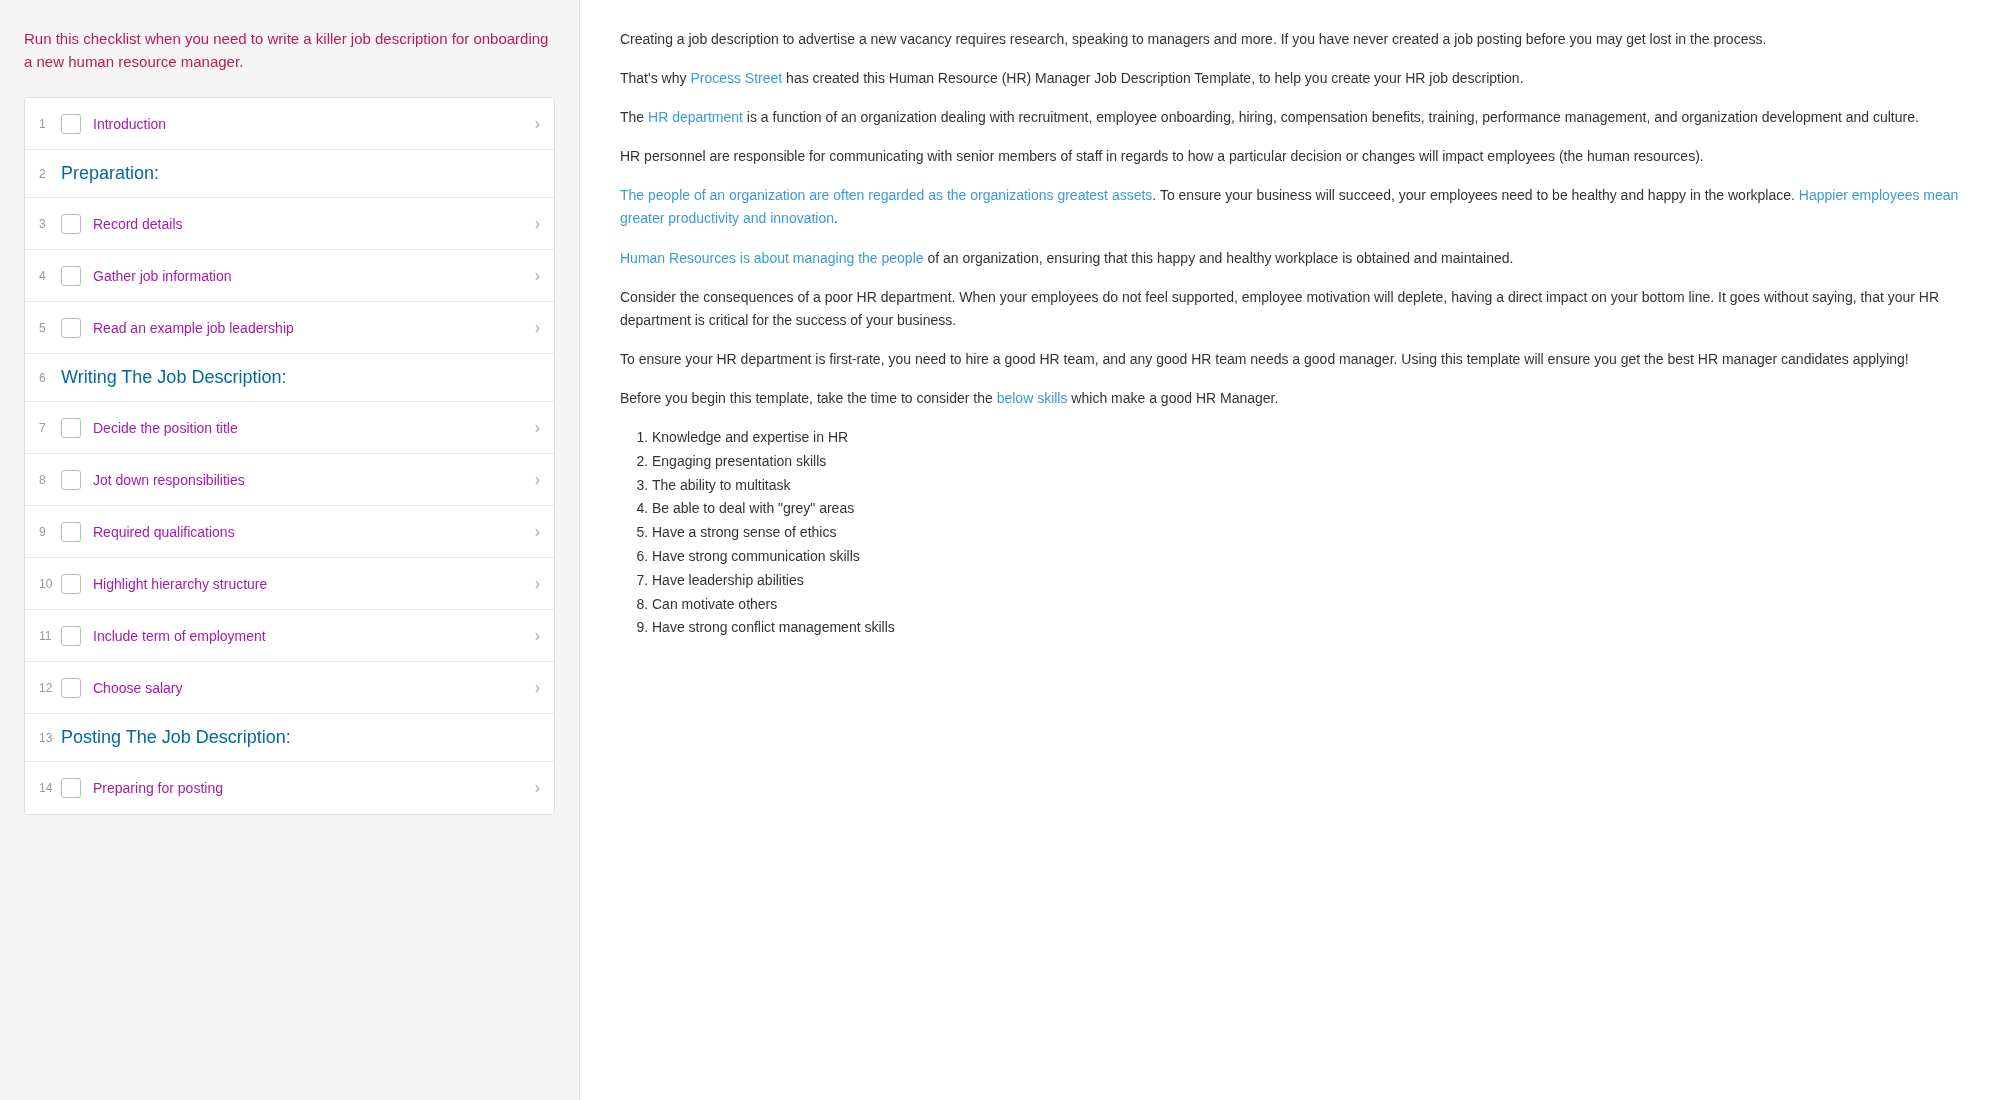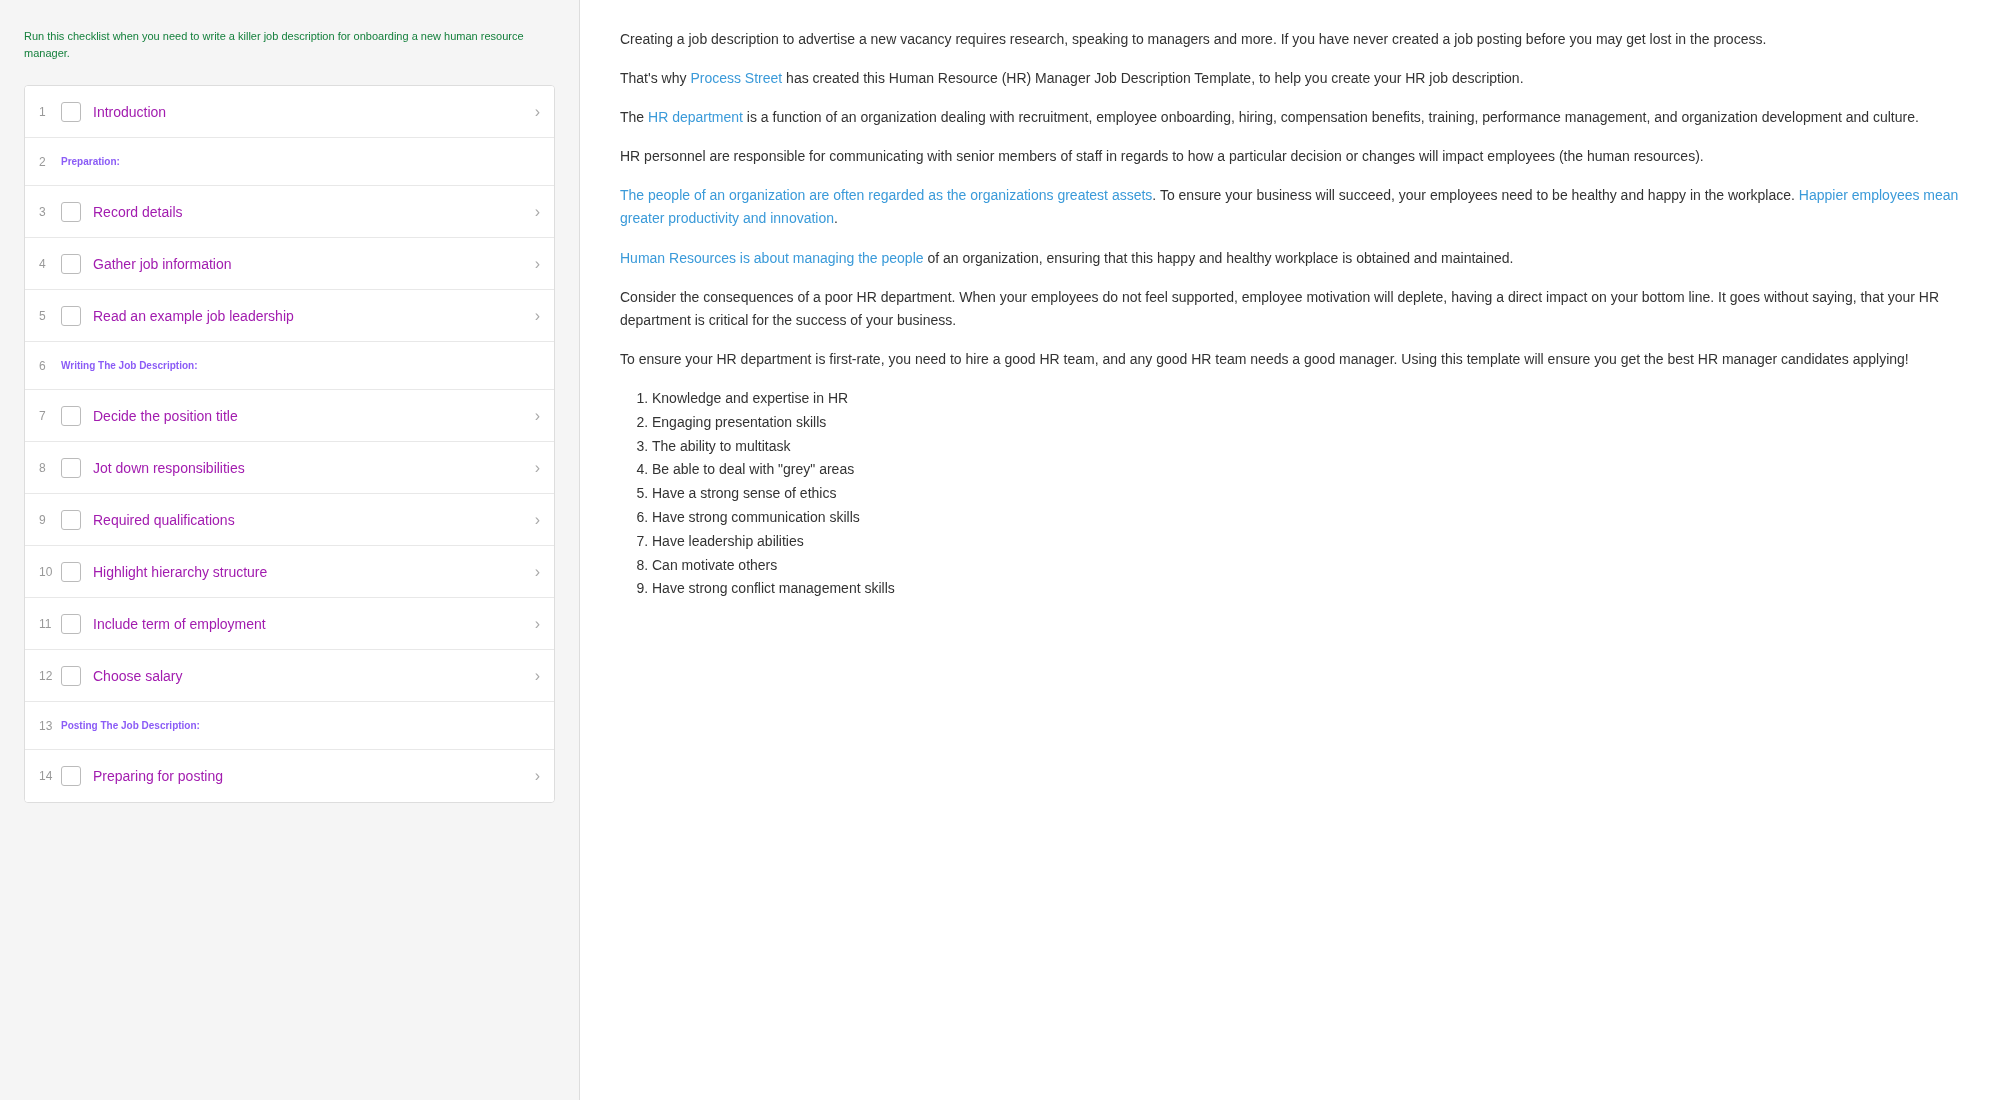--- a/index.html
+++ b/index.html
@@ -25,22 +25,22 @@
 
     .left-panel h1 {
       font-size: 19px;
       font-weight: 700;
       color: #222;
       margin-bottom: 14px;
       line-height: 1.3;
     }
 
     .left-panel .subtitle {
-      font-size: 11px;
-      color: #15803d;
+      font-size: 15px;
+      color: #be185d;
       line-height: 1.5;
       margin-bottom: 24px;
     }
 
     
     .checklist {
       background: #fff;
       border: 1px solid #ddd;
       border-radius: 4px;
       overflow: hidden;
@@ -83,23 +83,23 @@
     }
 
     .item-label {
       flex: 1;
       font-size: 14px;
       color: #a21caf;
     }
 
     .section-label {
       flex: 1;
-      font-size: 10px;
-      font-weight: 700;
-      color: #8b5cf6;
+      font-size: 18px;
+      font-weight: 400;
+      color: #0369a1;
     }
 
     .chevron {
       color: #aaa;
       font-size: 16px;
       margin-left: 8px;
     }
 
     
     .right-panel {
@@ -223,20 +223,21 @@
 <div class="right-panel">
 
 <p>Creating a job description to advertise a new vacancy requires research, speaking to managers and more. If you have never created a job posting before you may get lost in the process.</p>
     <p>That's why <a href="#">Process Street</a> has created this Human Resource (HR) Manager Job Description Template, to help you create your HR job description.</p>
     <p>The <a href="#">HR department</a> is a function of an organization dealing with recruitment, employee onboarding, hiring, compensation benefits, training, performance management, and organization development and culture.</p>
     <p>HR personnel are responsible for communicating with senior members of staff in regards to how a particular decision or changes will impact employees (the human resources).</p>
     <p><a href="#">The people of an organization are often regarded as the organizations greatest assets</a>. To ensure your business will succeed, your employees need to be healthy and happy in the workplace. <a href="#">Happier employees mean greater productivity and innovation</a>.</p>
     <p><a href="#">Human Resources is about managing the people</a> of an organization, ensuring that this happy and healthy workplace is obtained and maintained.</p>
     <p>Consider the consequences of a poor HR department. When your employees do not feel supported, employee motivation will deplete, having a direct impact on your bottom line. It goes without saying, that your HR department is critical for the success of your business.</p>
     <p>To ensure your HR department is first-rate, you need to hire a good HR team, and any good HR team needs a good manager. Using this template will ensure you get the best HR manager candidates applying!</p>
+    <p>Before you begin this template, take the time to consider the <a href="#">below skills</a> which make a good HR Manager.</p>
     <ol>
       <li>Knowledge and expertise in HR</li>
       <li>Engaging presentation skills</li>
       <li>The ability to multitask</li>
       <li>Be able to deal with "grey" areas</li>
       <li>Have a strong sense of ethics</li>
       <li>Have strong communication skills</li>
       <li>Have leadership abilities</li>
       <li>Can motivate others</li>
       <li>Have strong conflict management skills</li>

